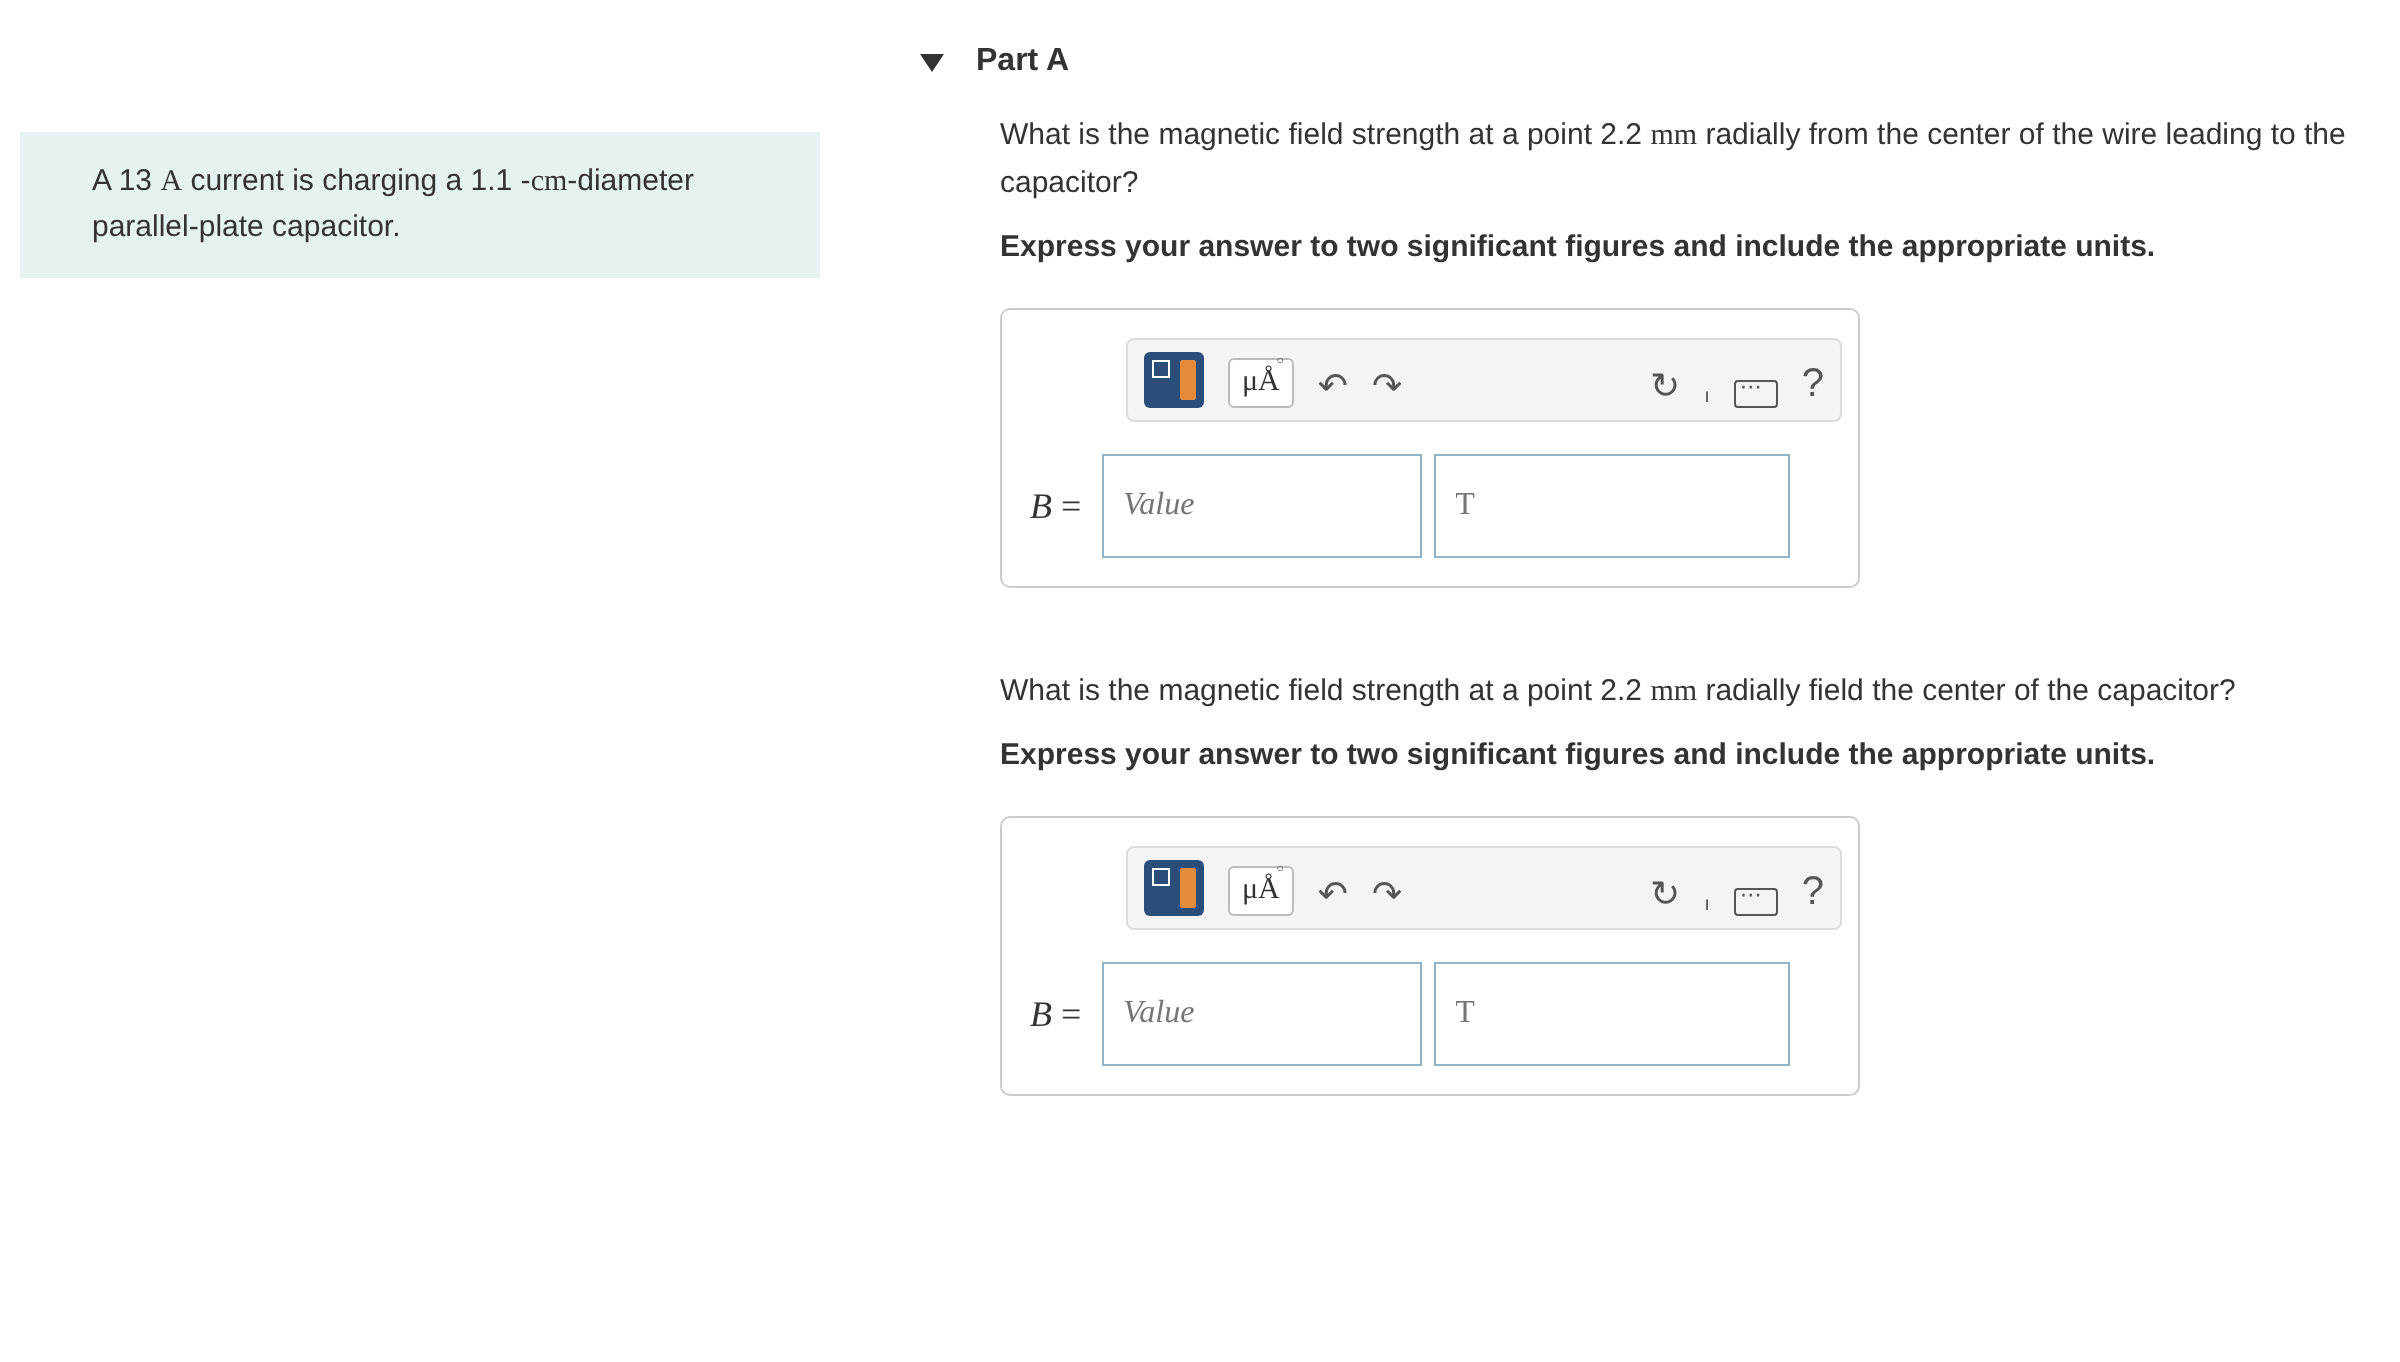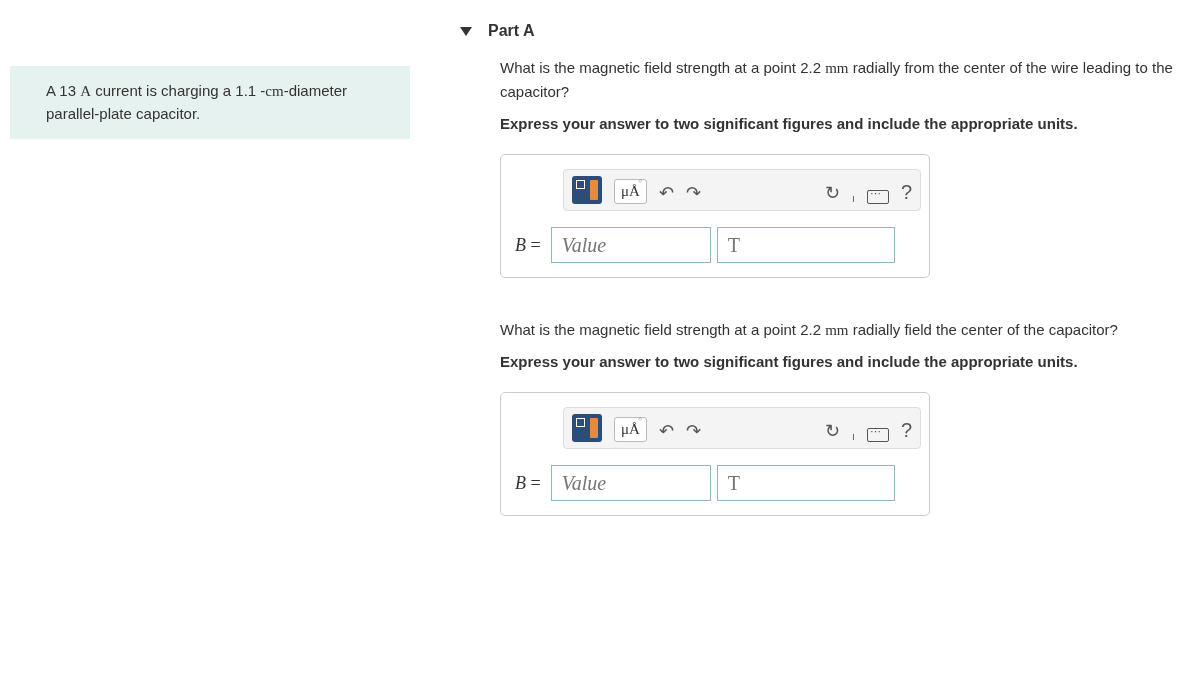--- a/index.html
+++ b/index.html
@@ -127,24 +127,24 @@
     margin-top: 16px;
   }
   .var-label {
     font-style: italic;
     font-family: "Times New Roman", serif;
     font-size: 18px;
     margin-right: 10px;
     white-space: nowrap;
   }
   .value-input, .unit-input {
-    height: 36px;
+    height: 52px;
     border: 1px solid #8fb5c6;
     font-family: "Times New Roman", serif;
-    font-size: 20px;
+    font-size: 16px;
     padding: 0 10px;
     background: #fff;
   }
   .value-input {
     width: 160px;
     font-style: italic;
     color: #aaa;
   }
   .unit-input {
     width: 178px;

